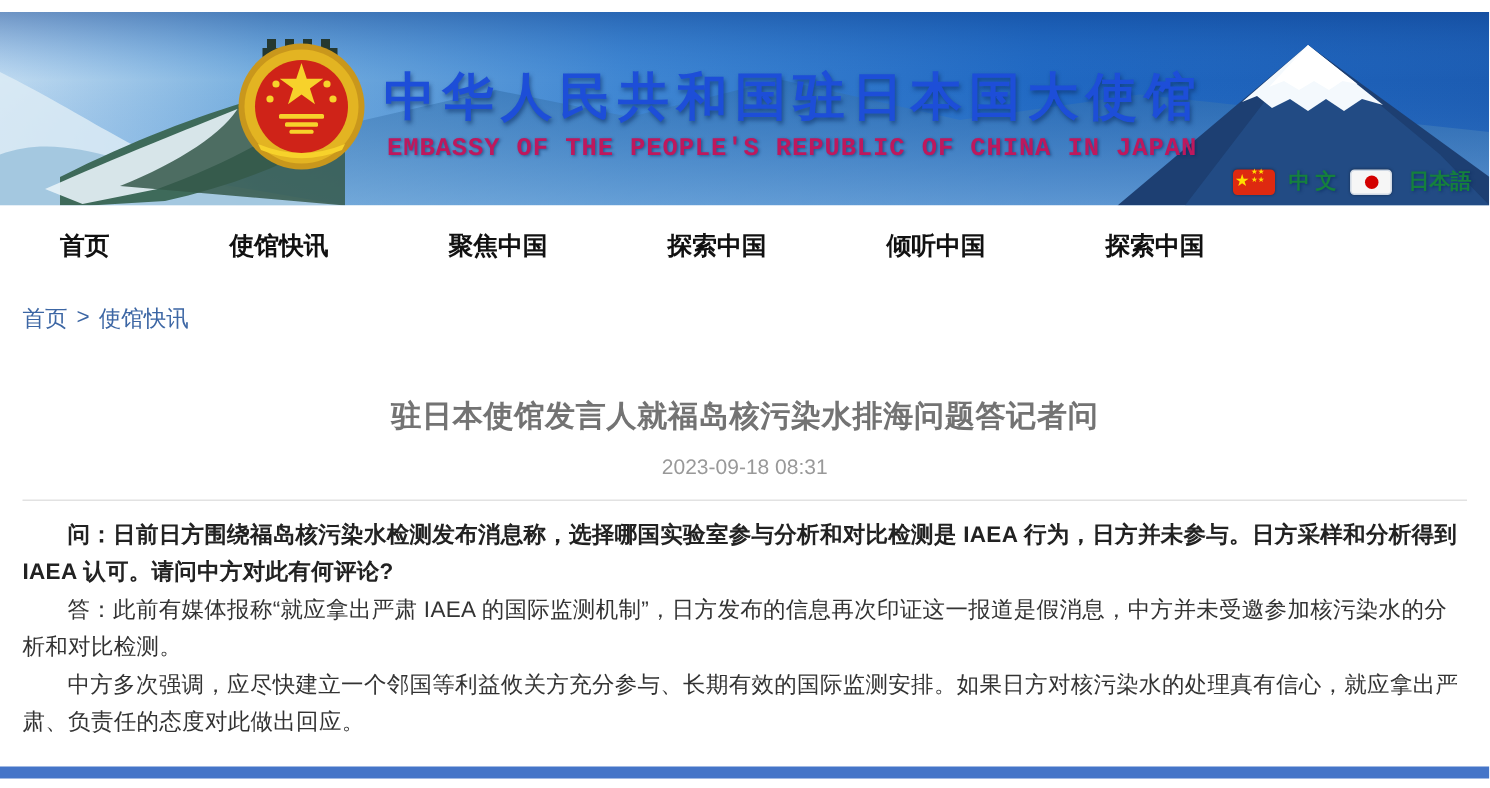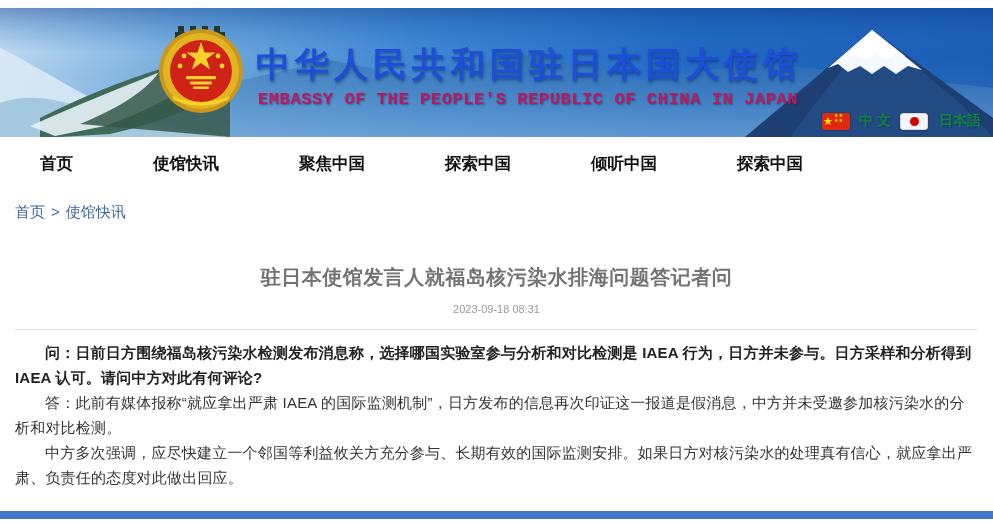--- a/index.html
+++ b/index.html
@@ -114,21 +114,21 @@
     margin-top: 33px;
     text-align: center;
     font-size: 20px;
     font-weight: bold;
     color: #737373;
     letter-spacing: 0.5px;
   }
   .article-date {
     margin-top: 12px;
     text-align: center;
-    font-size: 11px;
+    font-size: 14px;
     color: #999999;
   }
   .article-divider {
     margin: 14px 0 10px 0;
     border: none;
     border-top: 1px solid #e2e2e2;
     height: 0;
   }
   .article-body p {
     font-size: 15px;

